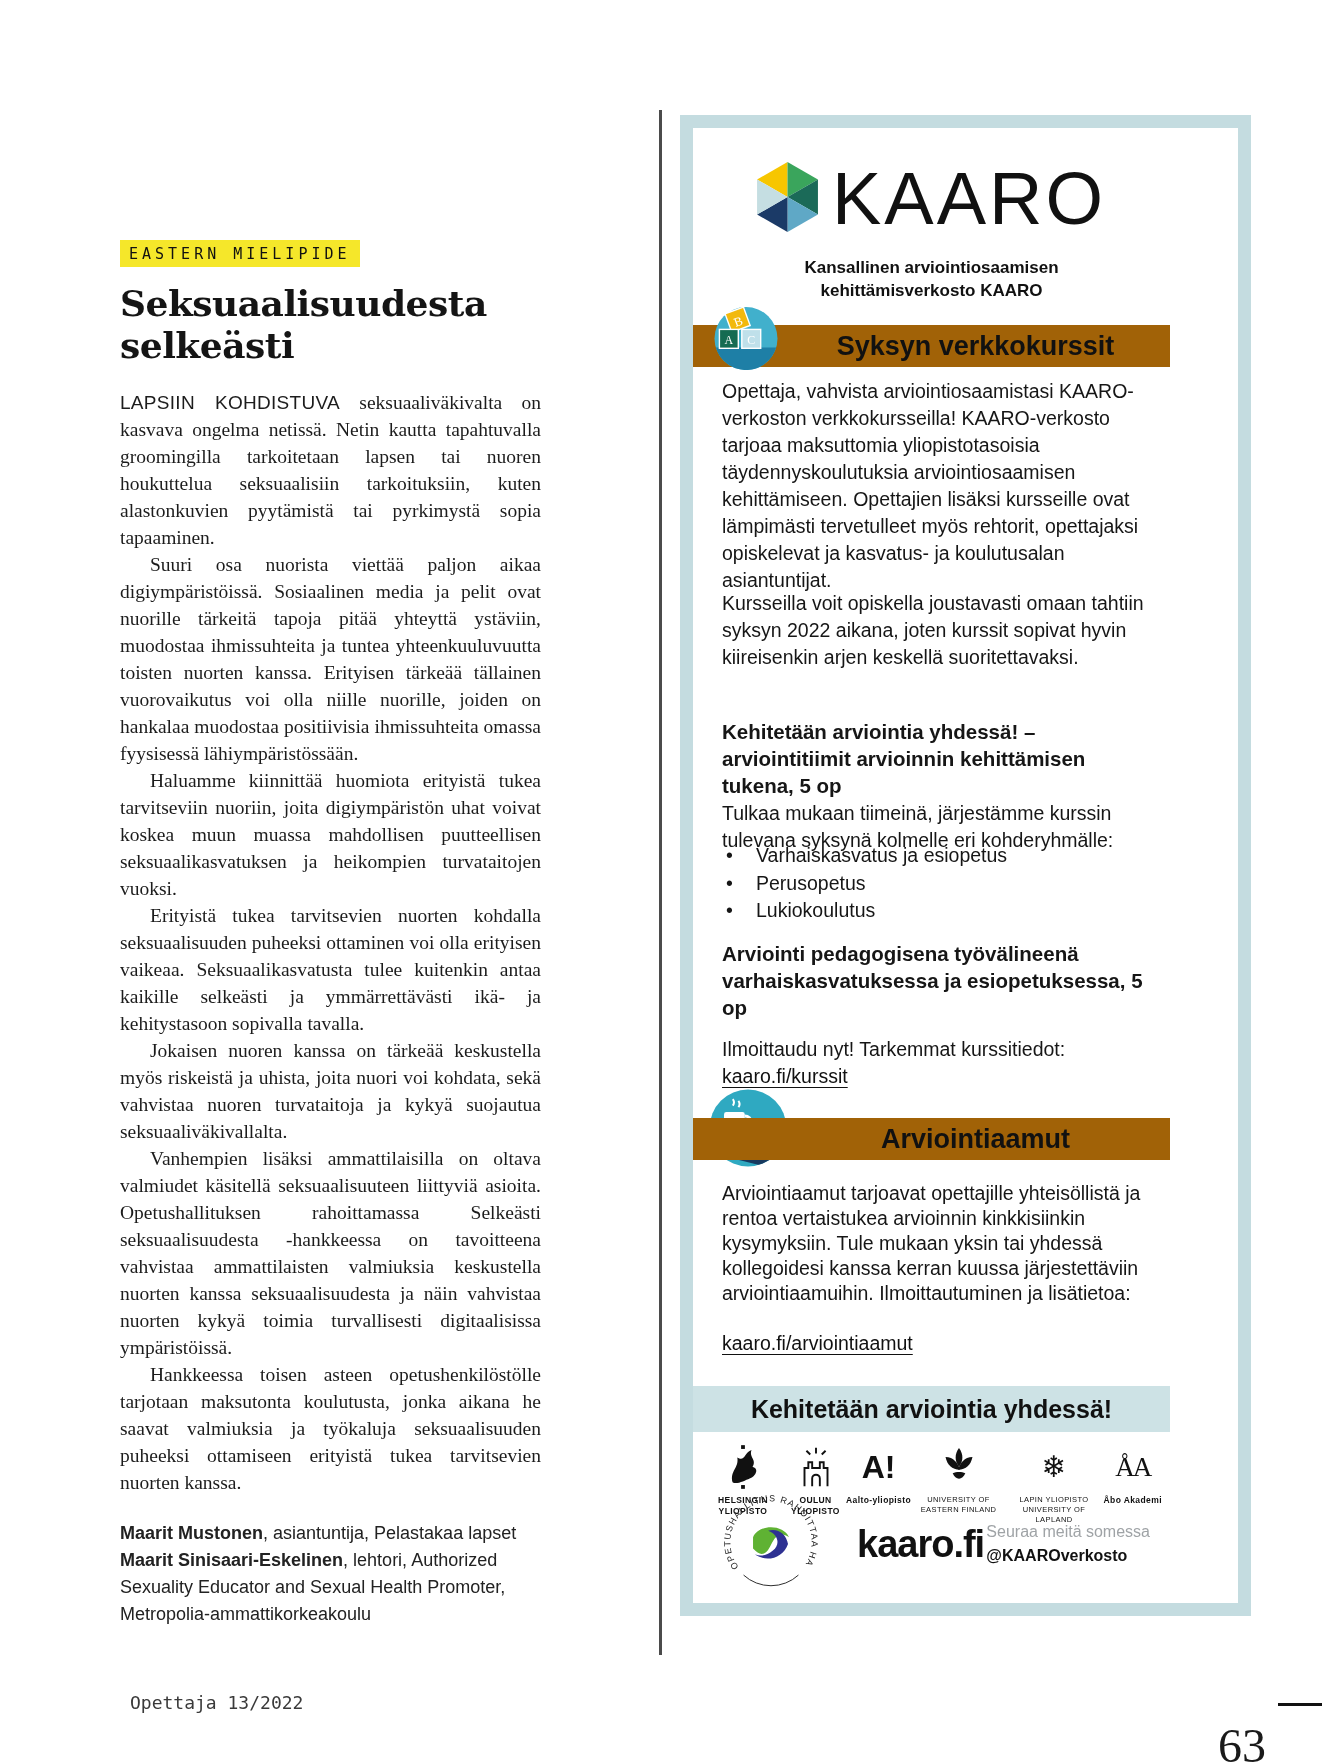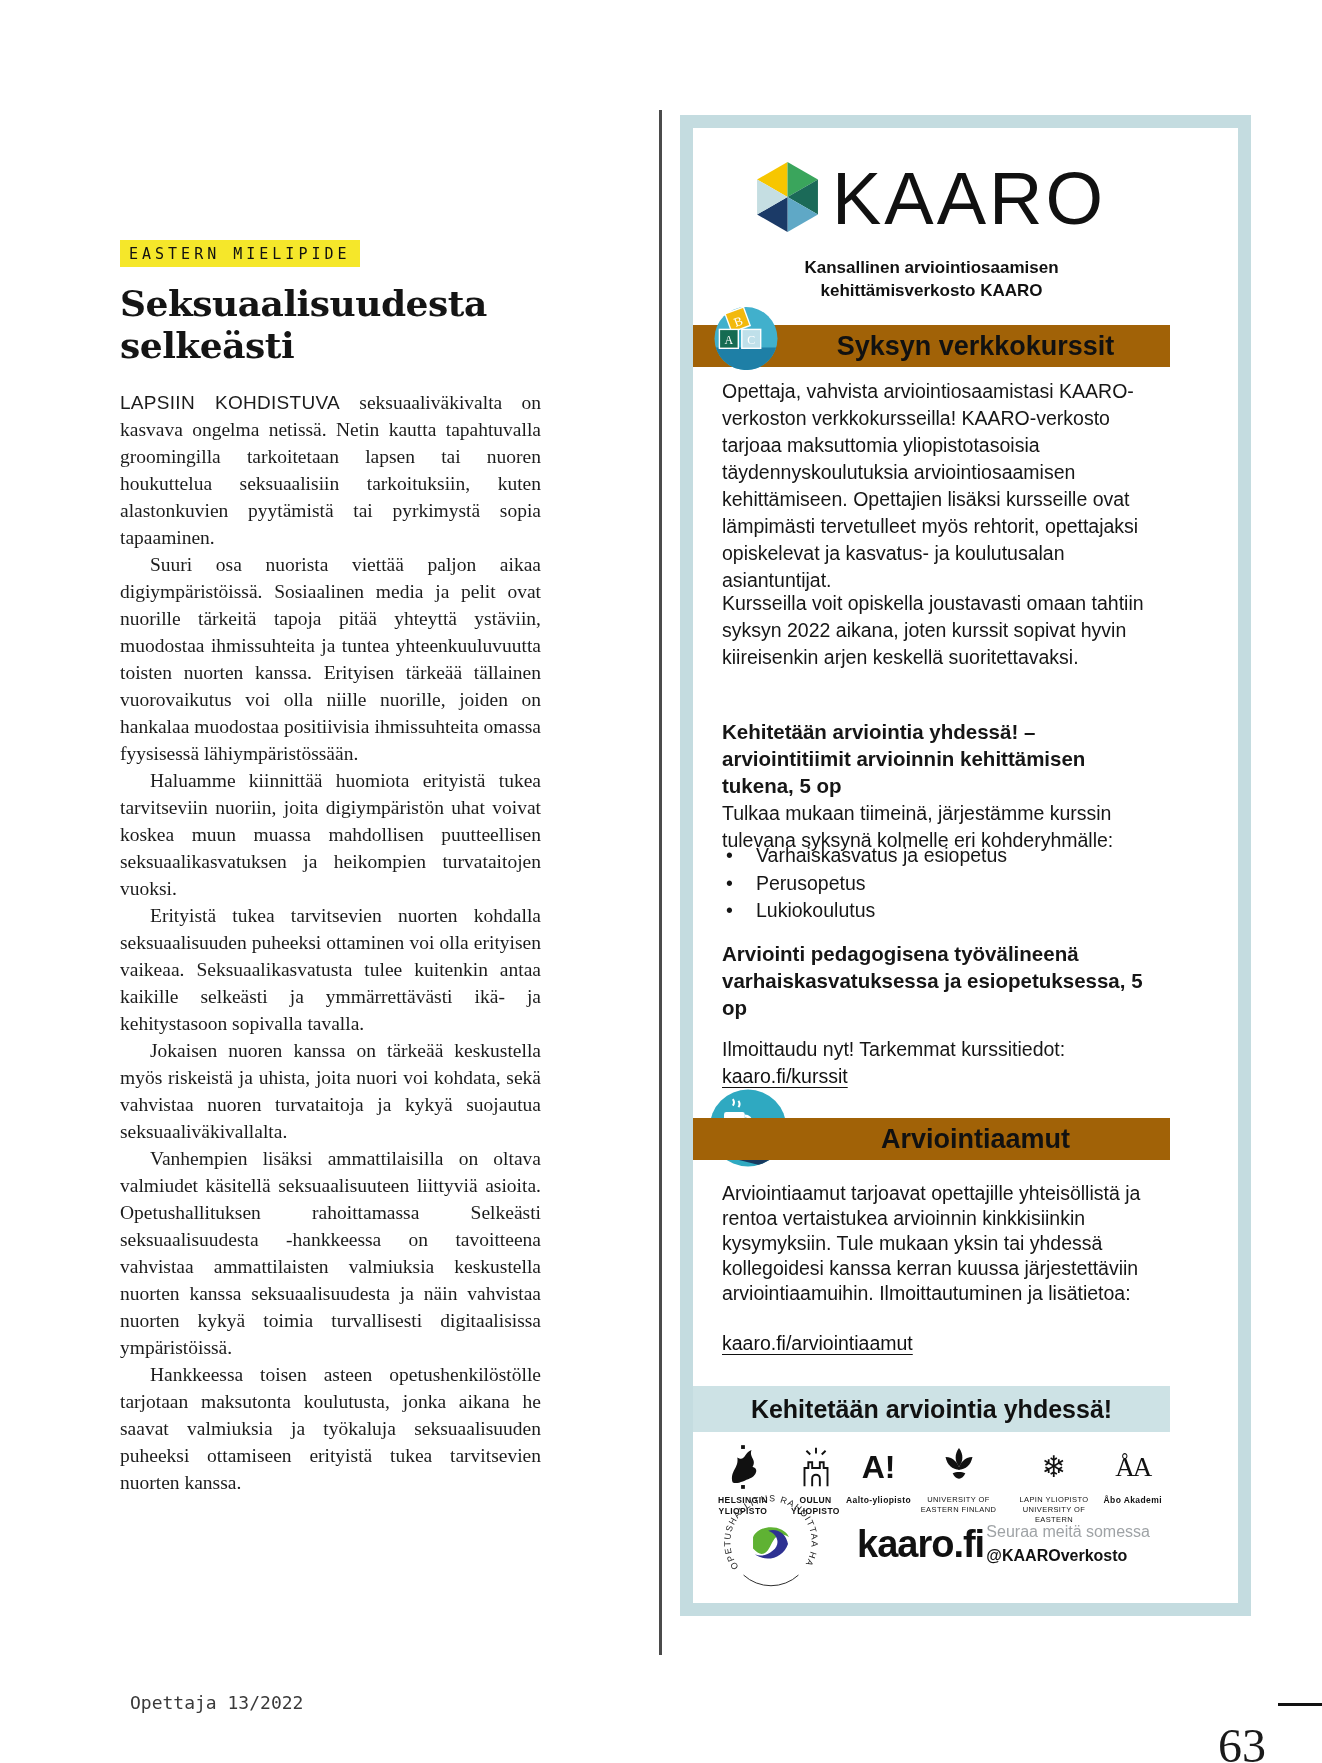--- a/index.html
+++ b/index.html
@@ -98,20 +98,24 @@
     <div class="body-copy">
       <p><span class="lead-in">LAPSIIN KOHDISTUVA</span><span> seksuaaliväkivalta on kasvava ongelma netissä. Netin kautta tapahtuvalla groomingilla tarkoitetaan lapsen tai nuoren houkuttelua seksuaalisiin tarkoituksiin, kuten alastonkuvien pyytämistä tai pyrkimystä sopia tapaaminen.</span></p>
       <p>Suuri osa nuorista viettää paljon aikaa digiympäristöissä. Sosiaalinen media ja pelit ovat nuorille tärkeitä tapoja pitää yhteyttä ystäviin, muodostaa ihmissuhteita ja tuntea yhteenkuuluvuutta toisten nuorten kanssa. Erityisen tärkeää tällainen vuorovaikutus voi olla niille nuorille, joiden on hankalaa muodostaa positiivisia ihmissuhteita omassa fyysisessä lähiympäristössään.</p>
       <p>Haluamme kiinnittää huomiota erityistä tukea tarvitseviin nuoriin, joita digiympäristön uhat voivat koskea muun muassa mahdollisen puutteellisen seksuaalikasvatuksen ja heikompien turvataitojen vuoksi.</p>
       <p>Erityistä tukea tarvitsevien nuorten kohdalla seksuaalisuuden puheeksi ottaminen voi olla erityisen vaikeaa. Seksuaalikasvatusta tulee kuitenkin antaa kaikille selkeästi ja ymmärrettävästi ikä- ja kehitystasoon sopivalla tavalla.</p>
       <p>Jokaisen nuoren kanssa on tärkeää keskustella myös riskeistä ja uhista, joita nuori voi kohdata, sekä vahvistaa nuoren turvataitoja ja kykyä suojautua seksuaaliväkivallalta.</p>
       <p>Vanhempien lisäksi ammattilaisilla on oltava valmiudet käsitellä seksuaalisuuteen liittyviä asioita. Opetushallituksen rahoittamassa Selkeästi seksuaalisuudesta -hankkeessa on tavoitteena vahvistaa ammattilaisten valmiuksia keskustella nuorten kanssa seksuaalisuudesta ja näin vahvistaa nuorten kykyä toimia turvallisesti digitaalisissa ympäristöissä.</p>
       <p>Hankkeessa toisen asteen opetushenkilöstölle tarjotaan maksutonta koulutusta, jonka aikana he saavat valmiuksia ja työkaluja seksuaalisuuden puheeksi ottamiseen erityistä tukea tarvitsevien nuorten kanssa.</p>
     </div>
 
+    <div class="credits">
+      <div><b>Maarit Mustonen</b><span>, asiantuntija, Pelastakaa lapset</span></div>
+      <div><b>Maarit Sinisaari-Eskelinen</b><span>, lehtori, Authorized Sexuality Educator and Sexual Health Promoter, Metropolia-ammattikorkeakoulu</span></div>
+    </div>
   </div>
 
   <div class="divider"></div>
 
   <div class="ad">
     <div class="ad-content">
 
       <div class="brand-row">
         <span>
           <svg width="61" height="70" viewBox="0 0 100 115">
@@ -230,21 +234,21 @@
               <path d="M35,12 C26,12 21,19 19,26 C28,26 33,21 35,12 Z" fill="#111"></path>
               <path d="M13,30 C17,28 23,28 27,30 C24,38 16,38 13,30 Z" fill="#111"></path>
             </svg>
           </div>
           <div class="p-caption" style="max-width:92px;">UNIVERSITY OF EASTERN FINLAND</div>
         </div>
         <div class="partner">
           <div class="p-mark">
               <span class="flake">❄</span>
             </div>
-          <div class="p-caption" style="max-width:96px;">LAPIN YLIOPISTO UNIVERSITY OF EASTERN</div>
+          <div class="p-caption" style="max-width:96px;">LAPIN YLIOPISTO UNIVERSITY OF LAPLAND</div>
         </div>
         <div class="partner">
           <div class="p-mark">
               <span class="abo-mark">ÅA</span>
             </div>
           <div class="p-caption bold">Åbo Akademi</div>
         </div>
       </div>
 
       <div class="funder-row">

